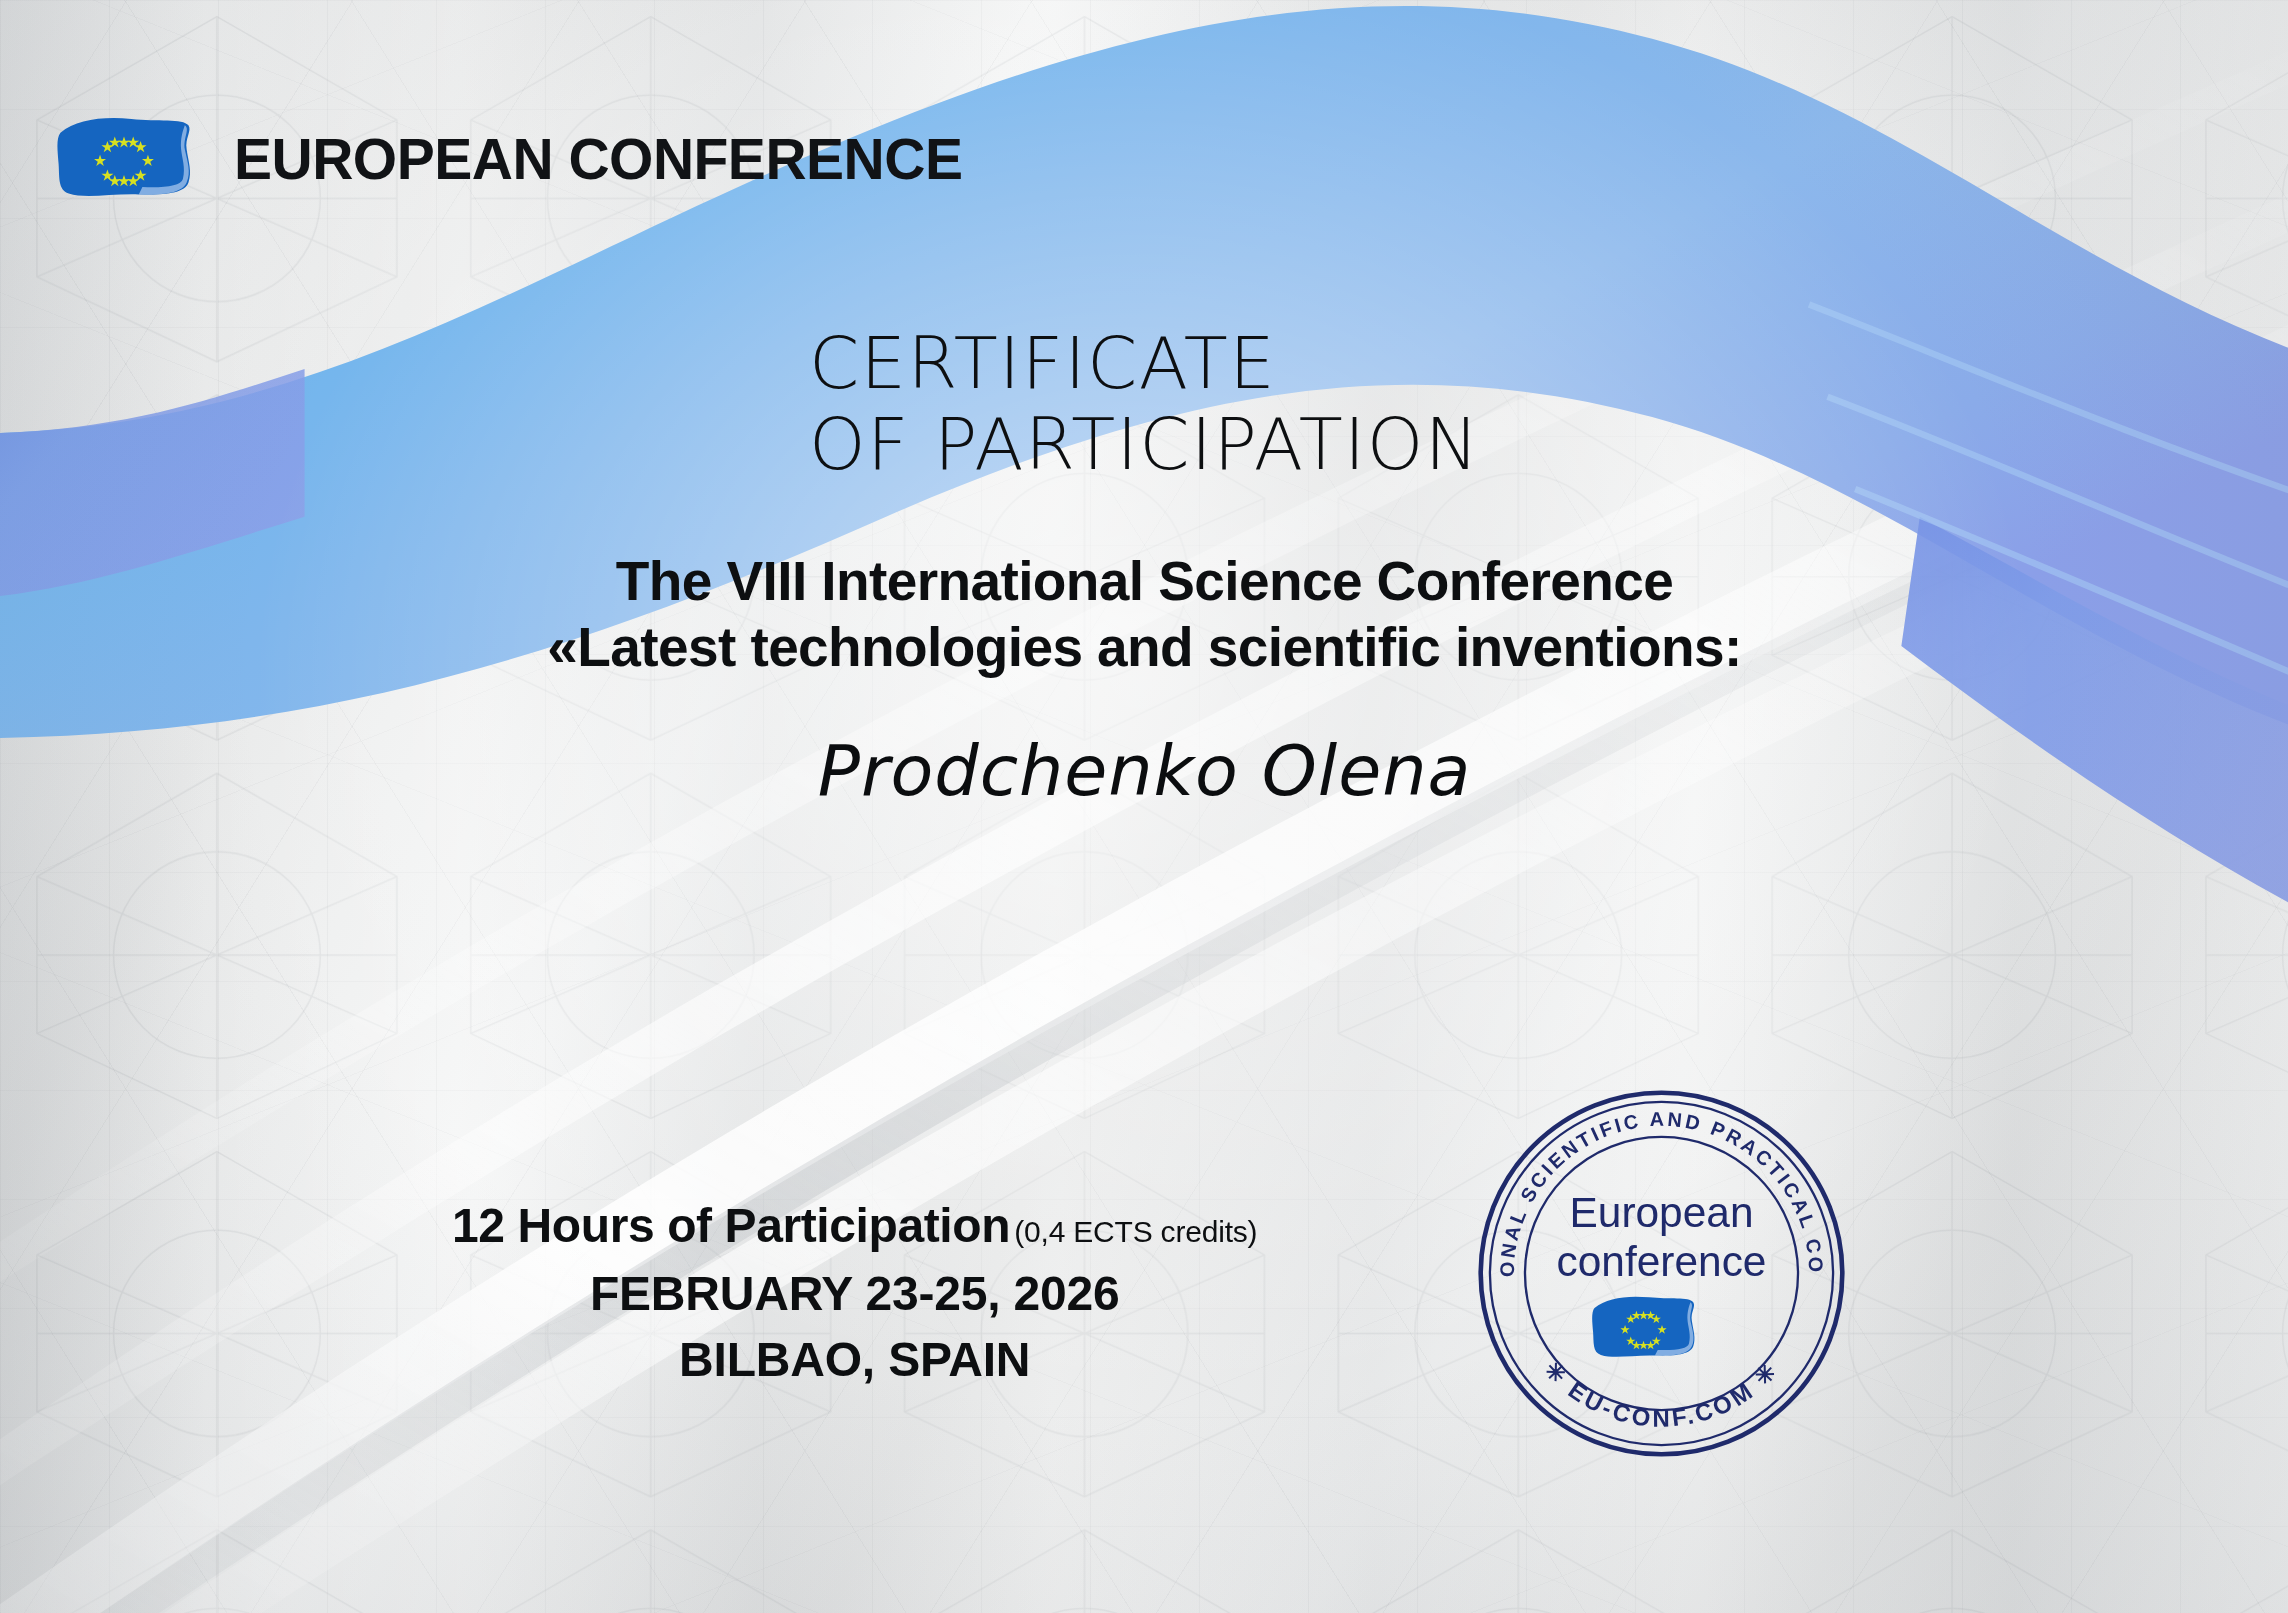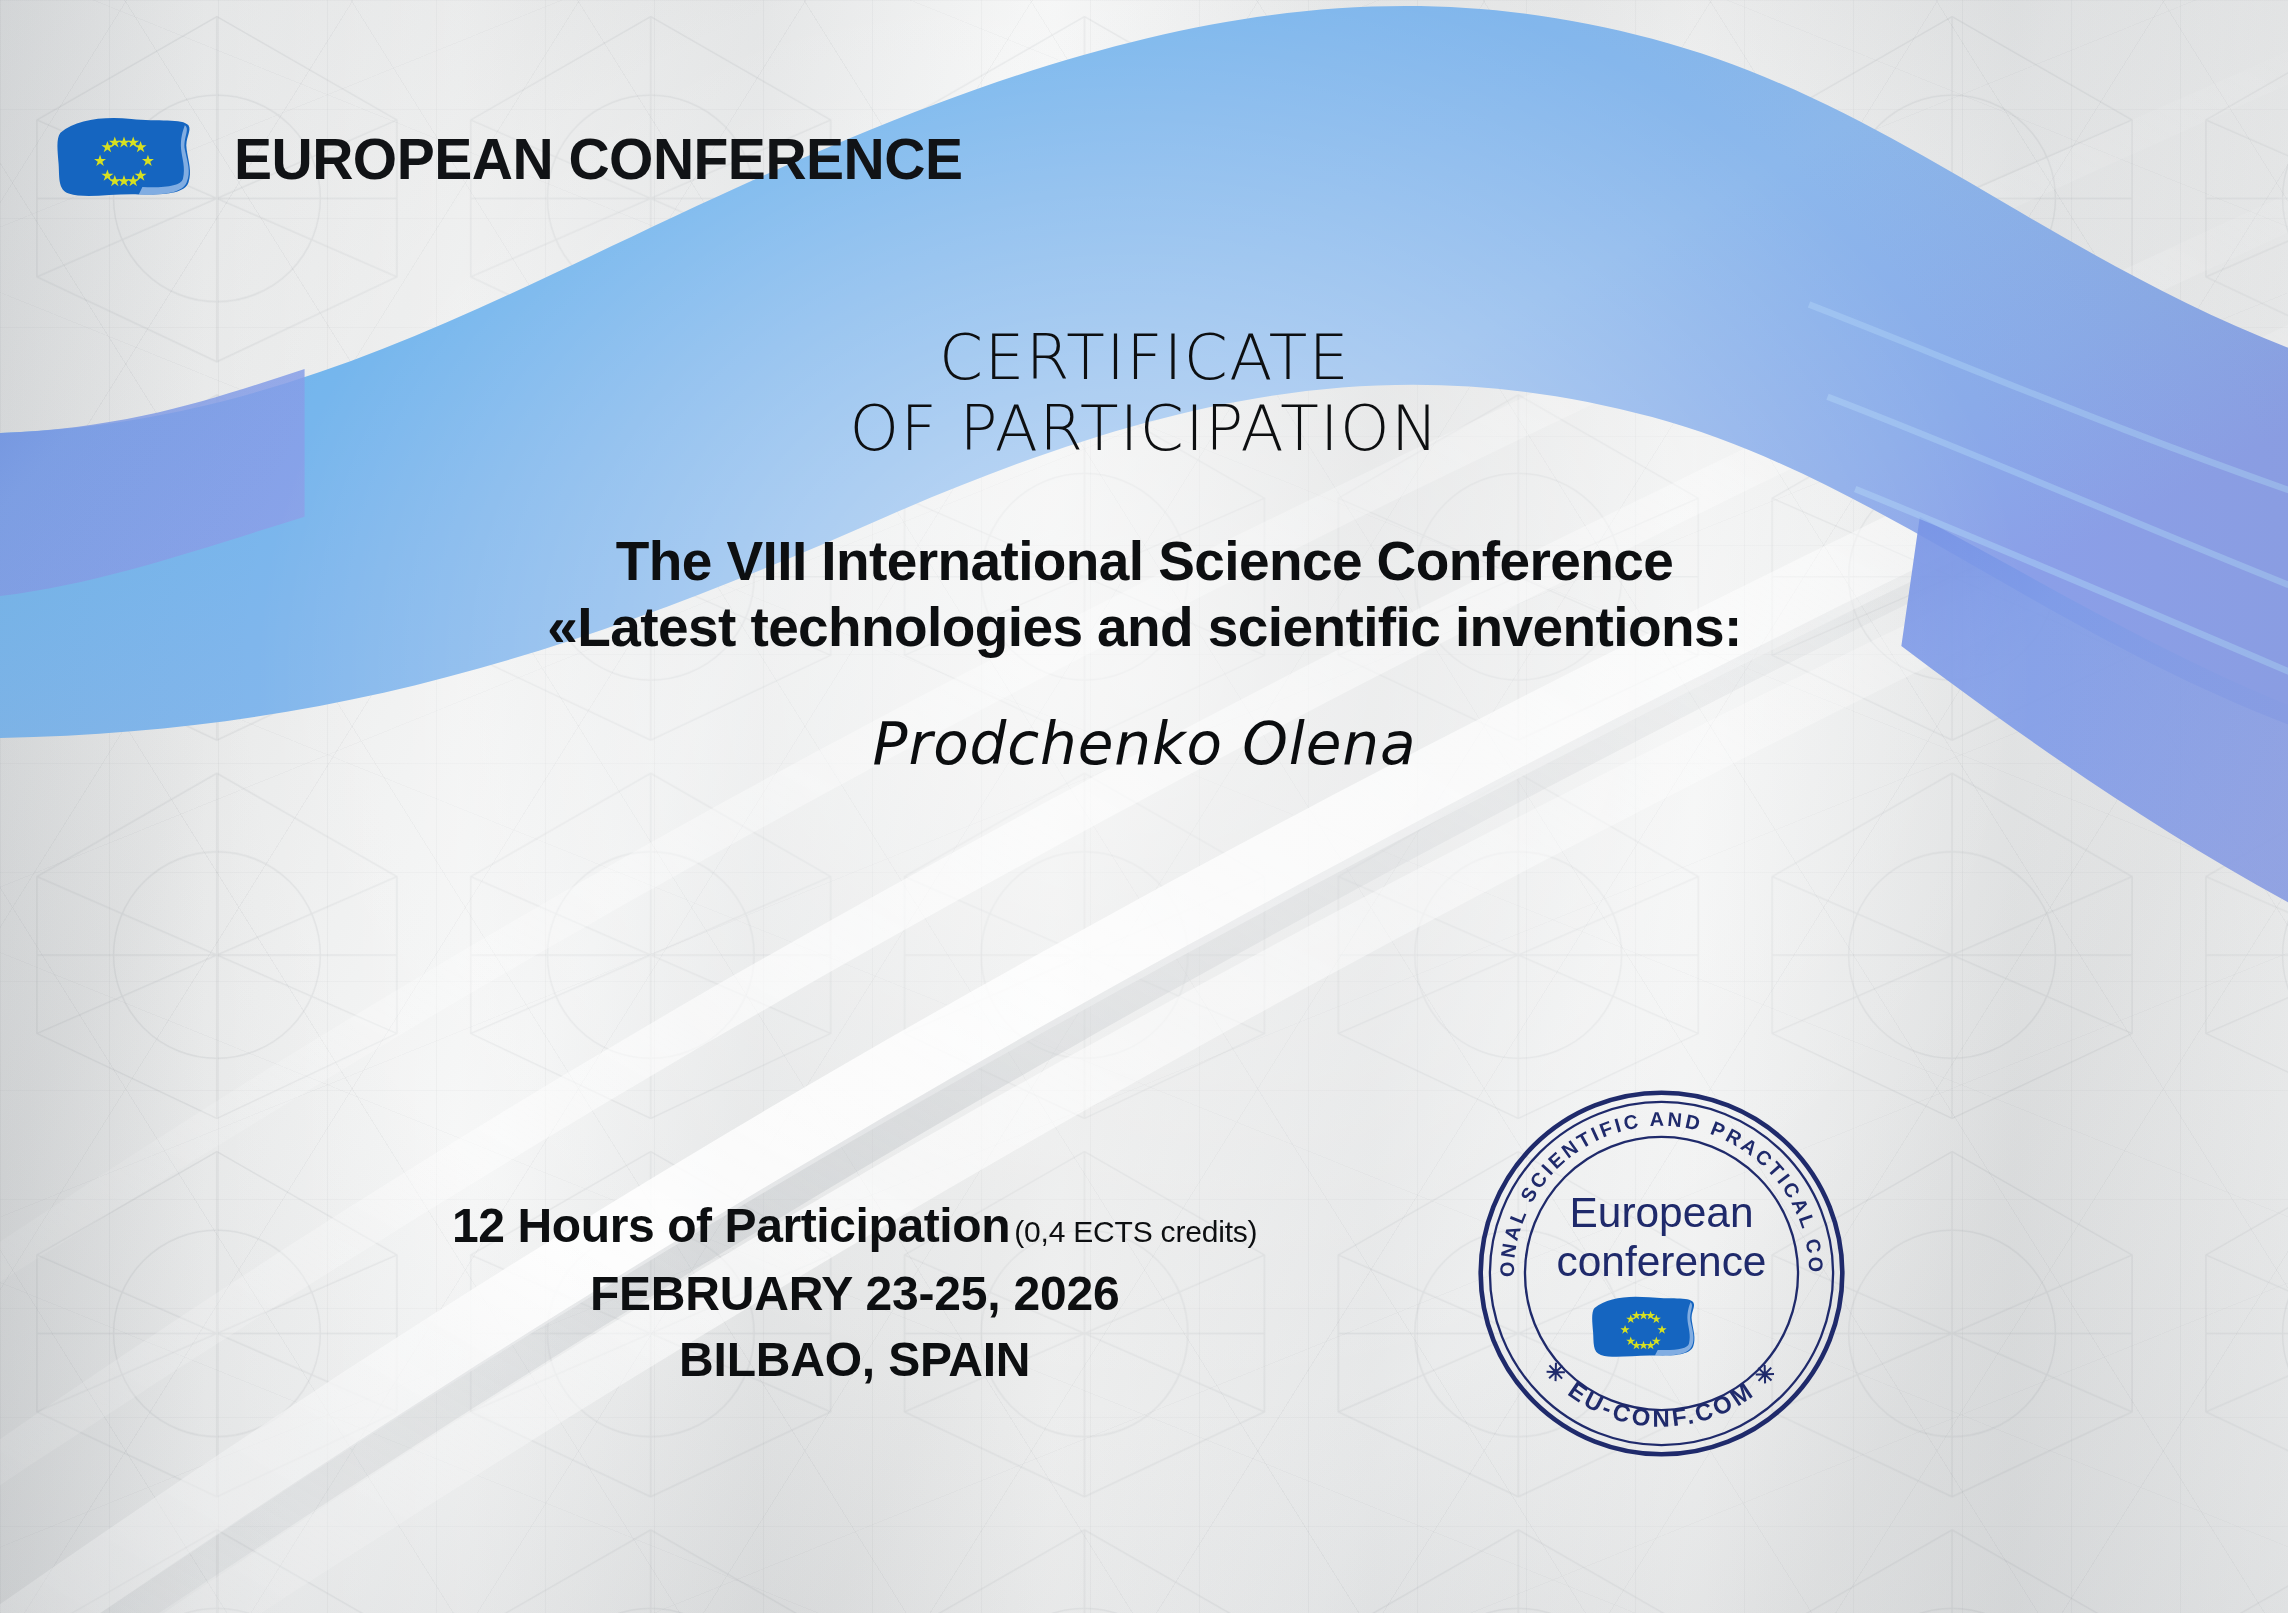--- a/index.html
+++ b/index.html
@@ -82,23 +82,22 @@
   }
 
   
   .content{
     position:absolute; inset:0; z-index:5;
     display:flex; flex-direction:column; align-items:center;
   }
 
   .title{
     margin-top:323px;
-    text-align:center;
     color:#0d0f11;
-    font-size:63px;
+    font-size:72px;
     line-height:1.12;
     font-weight:300;
     letter-spacing:1.4px;
     font-family:"DejaVu Sans", sans-serif;
   }
   .title .line{ display:block; }
 
   .conf-name{
     margin-top:64px;
     text-align:center;
@@ -119,21 +118,21 @@
     line-height:1.28;
     font-weight:400;
     font-family:"Liberation Sans", sans-serif;
   }
   .statement .line{ display:block; }
 
   .participant{
     margin-top:50px;
     text-align:center;
     color:#0b0d0f;
-    font-size:58px;
+    font-size:70px;
     font-style:italic;
     font-weight:300;
     letter-spacing:0.9px;
     font-family:"DejaVu Sans", sans-serif;
   }
 
   
   .details{
     position:absolute;
     left:452px; top:1198px;

